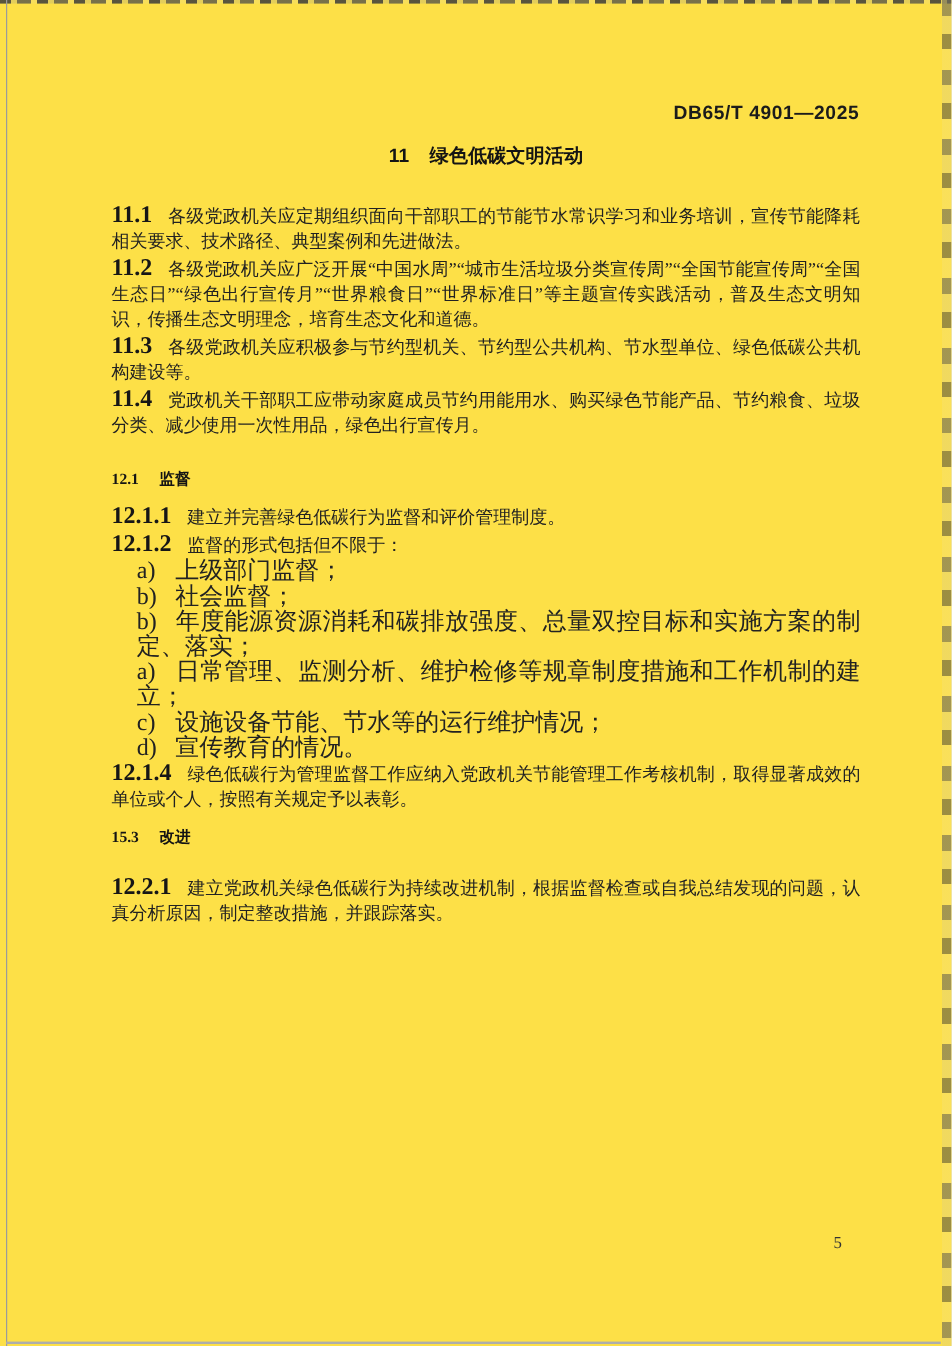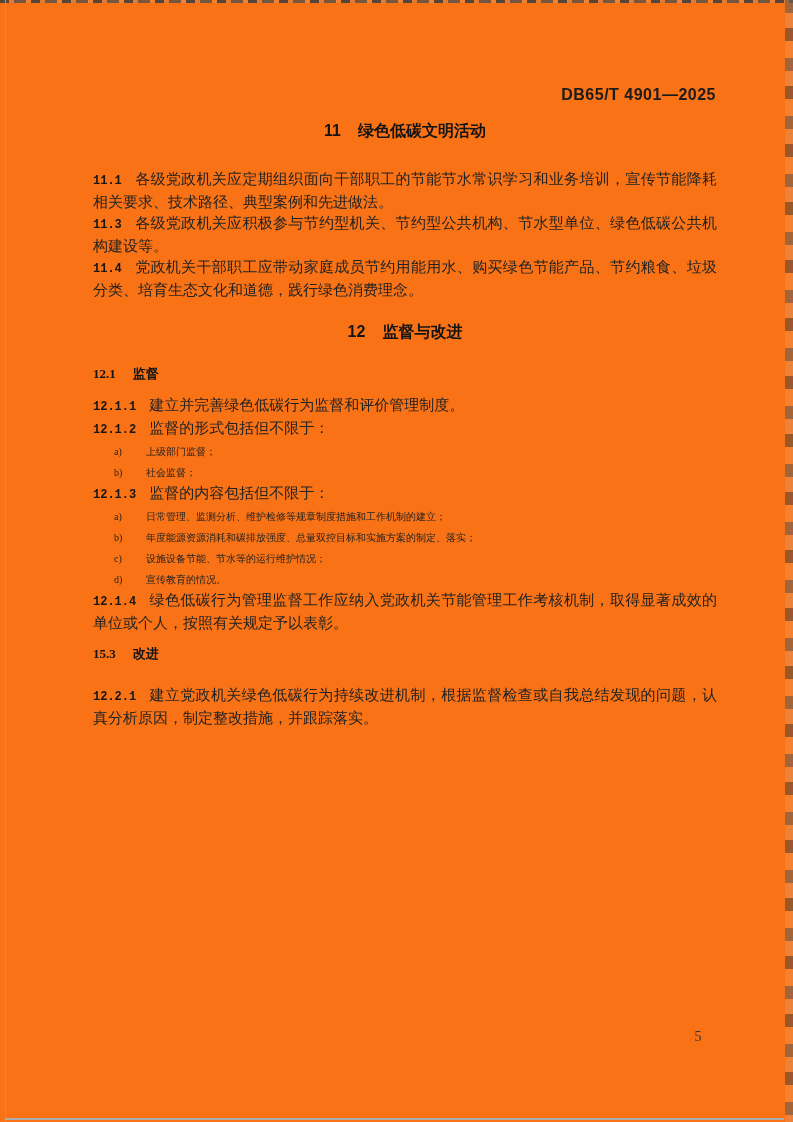--- a/index.html
+++ b/index.html
@@ -1,18 +1,18 @@
 <!DOCTYPE html>
 <html lang="zh"><head>
 <meta charset="utf-8">
 <style>
   html,body{margin:0;padding:0;background:#e8e8e8;}
   .page{
     position:relative;width:793px;height:1122px;margin:0 auto;
-    background:#f97316;overflow:hidden;
+    background:#fde047;overflow:hidden;
     font-family:"Liberation Serif",serif;color:#222;
   }
   
   .edge-top{
     position:absolute;top:0;left:0;right:0;height:3px;
     background:repeating-linear-gradient(90deg,
       rgba(60,60,60,.85) 0 9px, rgba(150,150,150,.25) 9px 14px,
       rgba(75,75,75,.75) 14px 26px, rgba(210,210,210,.15) 26px 31px);
   }
   .edge-left{position:absolute;left:5px;top:0;bottom:0;width:1px;background:#9b9b9b;}
@@ -40,24 +40,24 @@
   .sec-num,.sub-num{display:inline-block;margin-right:17px;}
   .clauses{margin:0;}
   .mt-s11-clauses{margin-top:29px;}
   .mt-s12{margin-top:21px;}
   .mt-s121{margin-top:23px;}
   .mt-s121-clauses{margin-top:12px;}
   .mt-s122{margin-top:10px;}
   .mt-s122-clauses{margin-top:22px;}
   .clause{font-size:15px;line-height:21px;text-align:justify;color:#222;}
   .cnum{
-    font-family:Liberation Mono, monospace;font-weight:700;
-    font-size:12px;color:#161616;margin-right:13px;white-space:nowrap;
+    font-family:Liberation Serif, serif;font-weight:700;
+    font-size:20px;color:#161616;margin-right:13px;white-space:nowrap;
   }
-  .item{font-size:10px;line-height:21px;padding-left:21px;text-align:justify;}
+  .item{font-size:20px;line-height:21px;padding-left:21px;text-align:justify;}
   .ilabel{
     display:inline-block;min-width:23px;margin-right:9px;
     font-family:"Liberation Serif",serif;color:#222;
   }
   .page-number{
     position:absolute;left:688px;top:1029px;width:20px;text-align:center;
     font-size:14px;color:#333;
   }
 </style>
 </head>
@@ -70,38 +70,37 @@
   <div class="edge-right"></div>
 
   <div class="header-code">DB65/T 4901—2025</div>
 
   <div class="content">
 
     <h2 class="sec-title"><span class="sec-num">11</span><span>绿色低碳文明活动</span></h2>
 
     <div class="clauses mt-s11-clauses">
       <div class="clause"><b class="cnum">11.1</b><span>各级党政机关应定期组织面向干部职工的节能节水常识学习和业务培训，宣传节能降耗相关要求、技术路径、典型案例和先进做法。</span></div>
+      <div class="clause"><b class="cnum">11.2</b><span>各级党政机关应广泛开展“中国水周”“城市生活垃圾分类宣传周”“全国节能宣传周”“全国生态日”“绿色出行宣传月”“世界粮食日”“世界标准日”等主题宣传实践活动，普及生态文明知识，传播生态文明理念，培育生态文化和道德。</span></div>
       <div class="clause"><b class="cnum">11.3</b><span>各级党政机关应积极参与节约型机关、节约型公共机构、节水型单位、绿色低碳公共机构建设等。</span></div>
-      <div class="clause"><b class="cnum">11.4</b><span>党政机关干部职工应带动家庭成员节约用能用水、购买绿色节能产品、节约粮食、垃圾分类、培育生态文化和道德，践行绿色消费理念。</span></div>
+      <div class="clause"><b class="cnum">11.4</b><span>党政机关干部职工应带动家庭成员节约用能用水、购买绿色节能产品、节约粮食、垃圾分类、减少使用一次性用品，绿色出行宣传月。</span></div>
     </div>
 
-    <h2 class="sec-title mt-s12"><span class="sec-num">12</span><span>监督与改进</span></h2>
 
     <h3 class="sub-title mt-s121"><span class="sub-num">12.1</span><span>监督</span></h3>
 
     <div class="clauses mt-s121-clauses">
       <div class="clause"><b class="cnum">12.1.1</b><span>建立并完善绿色低碳行为监督和评价管理制度。</span></div>
 
       <div class="clause"><b class="cnum">12.1.2</b><span>监督的形式包括但不限于：</span></div>
       <div class="item"><span class="ilabel">a)</span><span>上级部门监督；</span></div>
       <div class="item"><span class="ilabel">b)</span><span>社会监督；</span></div>
 
-      <div class="clause"><b class="cnum">12.1.3</b><span>监督的内容包括但不限于：</span></div>
+      <div class="item"><span class="ilabel">b)</span><span>年度能源资源消耗和碳排放强度、总量双控目标和实施方案的制定、落实；</span></div>
       <div class="item"><span class="ilabel">a)</span><span>日常管理、监测分析、维护检修等规章制度措施和工作机制的建立；</span></div>
-      <div class="item"><span class="ilabel">b)</span><span>年度能源资源消耗和碳排放强度、总量双控目标和实施方案的制定、落实；</span></div>
       <div class="item"><span class="ilabel">c)</span><span>设施设备节能、节水等的运行维护情况；</span></div>
       <div class="item"><span class="ilabel">d)</span><span>宣传教育的情况。</span></div>
 
       <div class="clause"><b class="cnum">12.1.4</b><span>绿色低碳行为管理监督工作应纳入党政机关节能管理工作考核机制，取得显著成效的单位或个人，按照有关规定予以表彰。</span></div>
     </div>
 
     <h3 class="sub-title mt-s122"><span class="sub-num">15.3</span><span>改进</span></h3>
 
     <div class="clauses mt-s122-clauses">
       <div class="clause"><b class="cnum">12.2.1</b><span>建立党政机关绿色低碳行为持续改进机制，根据监督检查或自我总结发现的问题，认真分析原因，制定整改措施，并跟踪落实。</span></div>

